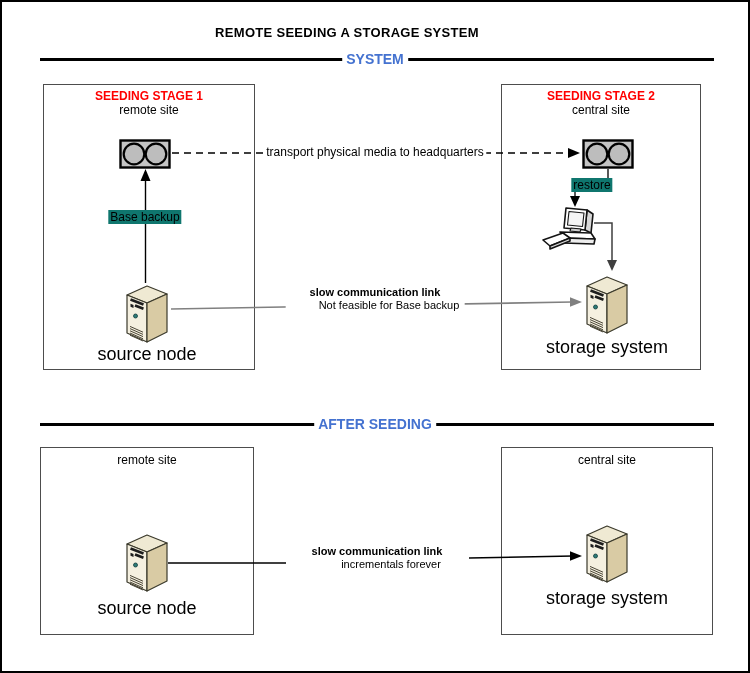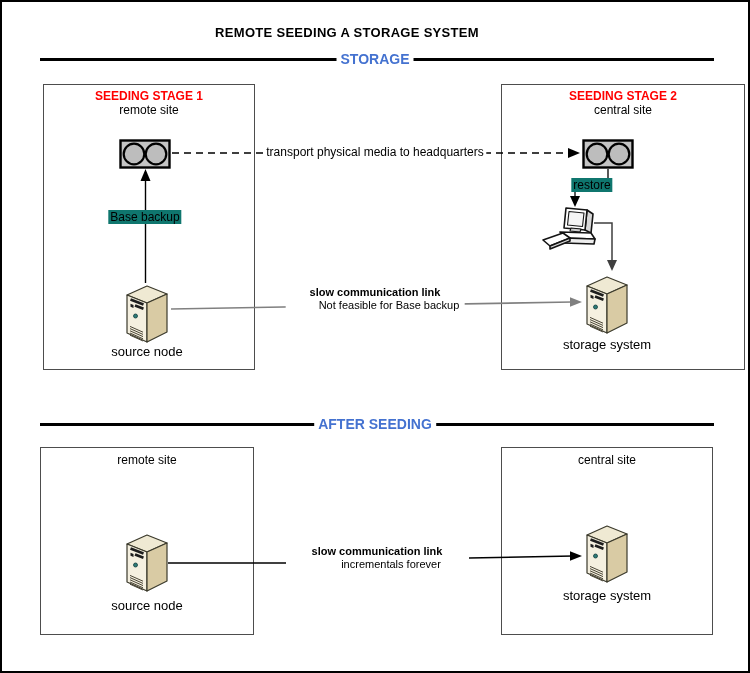--- a/index.html
+++ b/index.html
@@ -29,42 +29,42 @@
   }
   .site-box{
     box-sizing:border-box;
     border:1px solid #4d4d4d;
     background:#fff;
     text-align:center;
     padding-top:4px;
   }
   .stage-title{font-size:12px;font-weight:bold;color:#FF0000;line-height:14px;}
   .stage-sub{font-size:12px;line-height:14px;}
-  .node-label{font-size:13px;}
+  .node-label{font-size:18px;}
   .small-label{font-size:12px;background:#fff;padding:0 3px;}
   .med-label{font-size:12px;background:#0f766e;padding:0 2px;text-align:center;}
   .link-block{text-align:center;background:#fff;padding:0 5px;}
   .link-title{font-size:11px;font-weight:bold;line-height:14px;}
   .link-note{font-size:11px;line-height:13px;padding-left:28px;}
   svg.overlay{position:absolute;top:0;left:0;pointer-events:none;}
 </style>
 </head>
 <body>
 
 <div class="canvas">
 
   <div class="abs diagram-title">REMOTE SEEDING A STORAGE SYSTEM</div>
 
   <div class="abs divider-line" style="top:56px;"></div>
 
   <div class="abs site-box" style="left:41px;top:82px;width:212px;height:286px;">
     <div class="stage-title">SEEDING STAGE 1</div>
     <div class="stage-sub">remote site</div>
   </div>
-  <div class="abs site-box" style="left:499px;top:82px;width:244px;height:286px;">
+  <div class="abs site-box" style="left:499px;top:82px;width:200px;height:286px;">
     <div class="stage-title">SEEDING STAGE 2</div>
     <div class="stage-sub">central site</div>
   </div>
 
   <div class="abs divider-line" style="top:421px;"></div>
 
   <div class="abs site-box" style="left:38px;top:445px;width:214px;height:188px;padding-top:5px;">
     <div class="stage-sub">remote site</div>
   </div>
   <div class="abs site-box" style="left:499px;top:445px;width:212px;height:188px;padding-top:5px;">
@@ -149,21 +149,21 @@
 
     <use href="#sym-media" x="117" y="137" width="52" height="30"></use>
     <use href="#sym-media" x="580" y="137" width="52" height="30"></use>
     <use href="#sym-computer" x="540" y="205" width="58" height="46"></use>
     <use href="#sym-server" x="121" y="280" width="48" height="62"></use>
     <use href="#sym-server" x="581" y="271" width="48" height="62"></use>
     <use href="#sym-server" x="121" y="529" width="48" height="62"></use>
     <use href="#sym-server" x="581" y="520" width="48" height="62"></use>
   </svg>
 
-  <div class="abs ctr divider-label" style="left:373px;top:49px;">STORAGE</div>
+  <div class="abs ctr divider-label" style="left:373px;top:49px;">SYSTEM</div>
   <div class="abs ctr divider-label" style="left:373px;top:414px;">AFTER SEEDING</div>
 
   <div class="abs ctr small-label" style="left:373px;top:143px;">transport physical media to headquarters</div>
   <div class="abs ctr med-label" style="left:143px;top:208px;">Base backup</div>
   <div class="abs ctr med-label" style="left:590px;top:176px;">restore</div>
 
   <div class="abs ctr link-block" style="left:373px;top:283px;">
     <div class="link-title">slow communication link</div>
     <div class="link-note">Not feasible for Base backup</div>
   </div>

